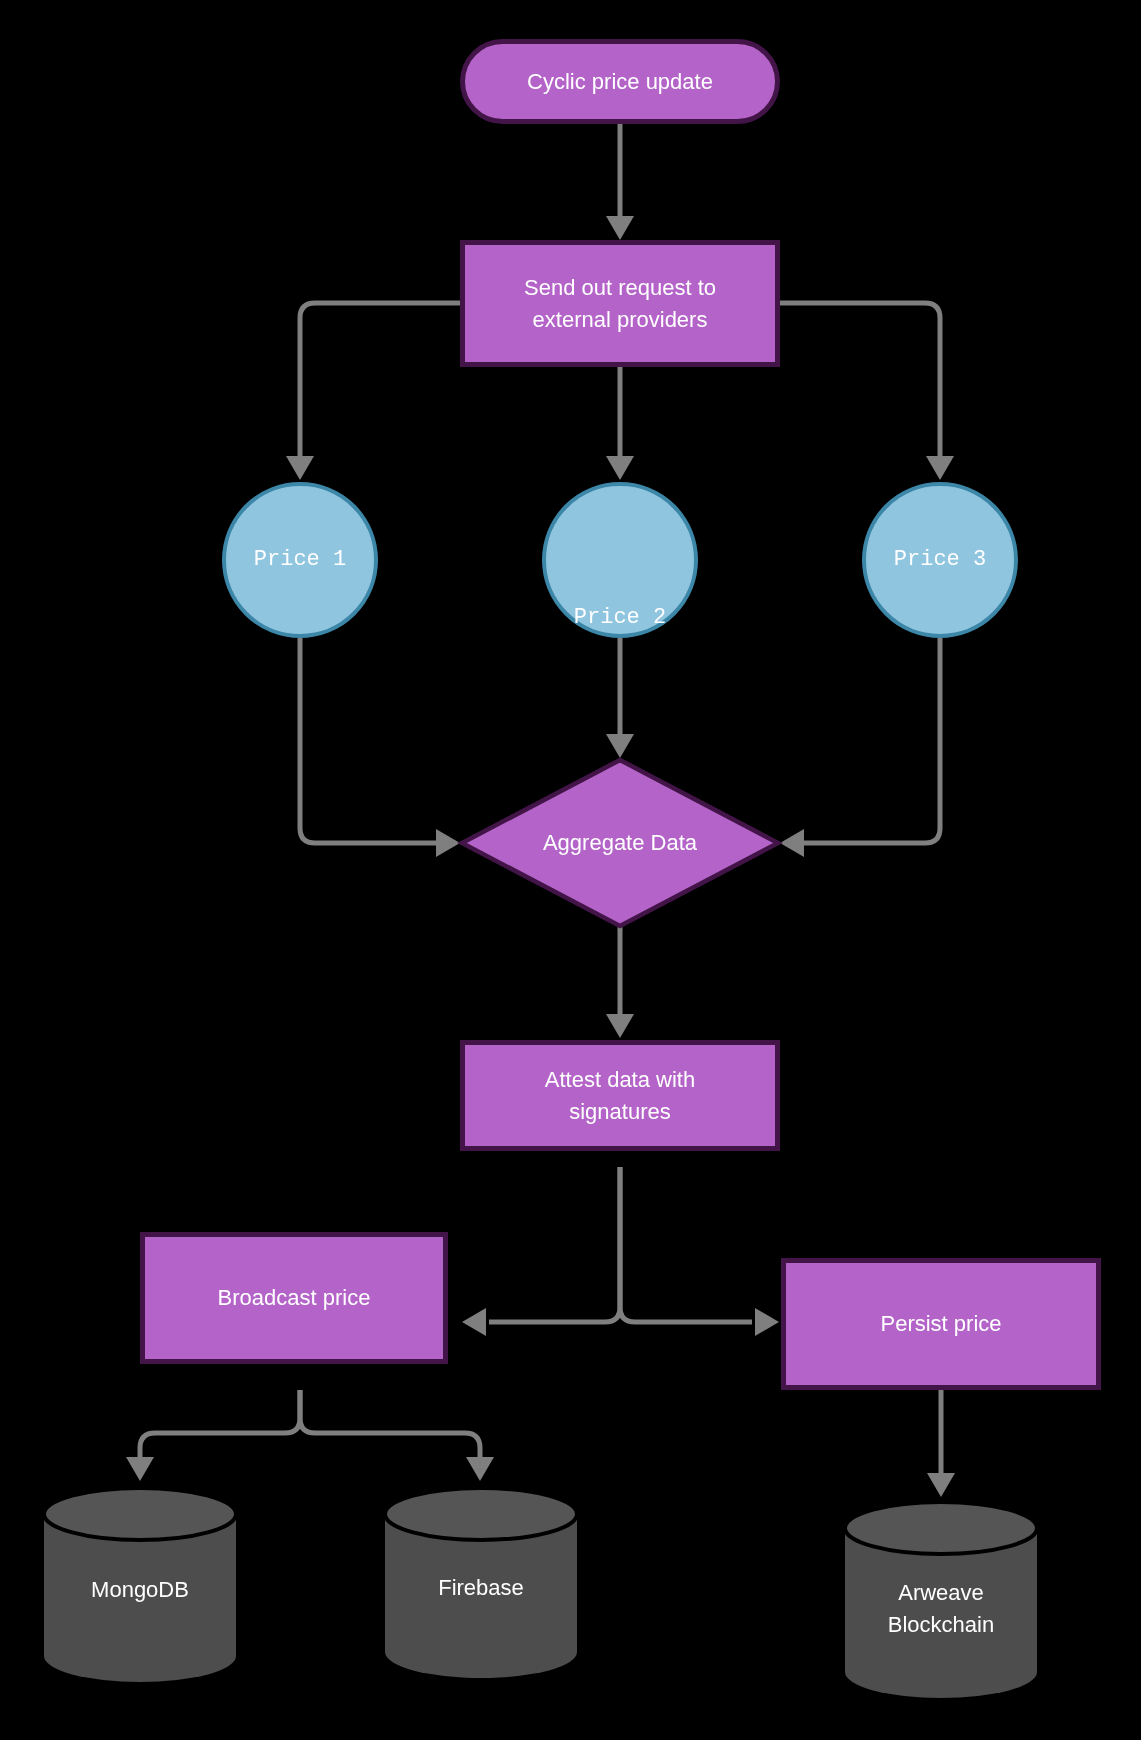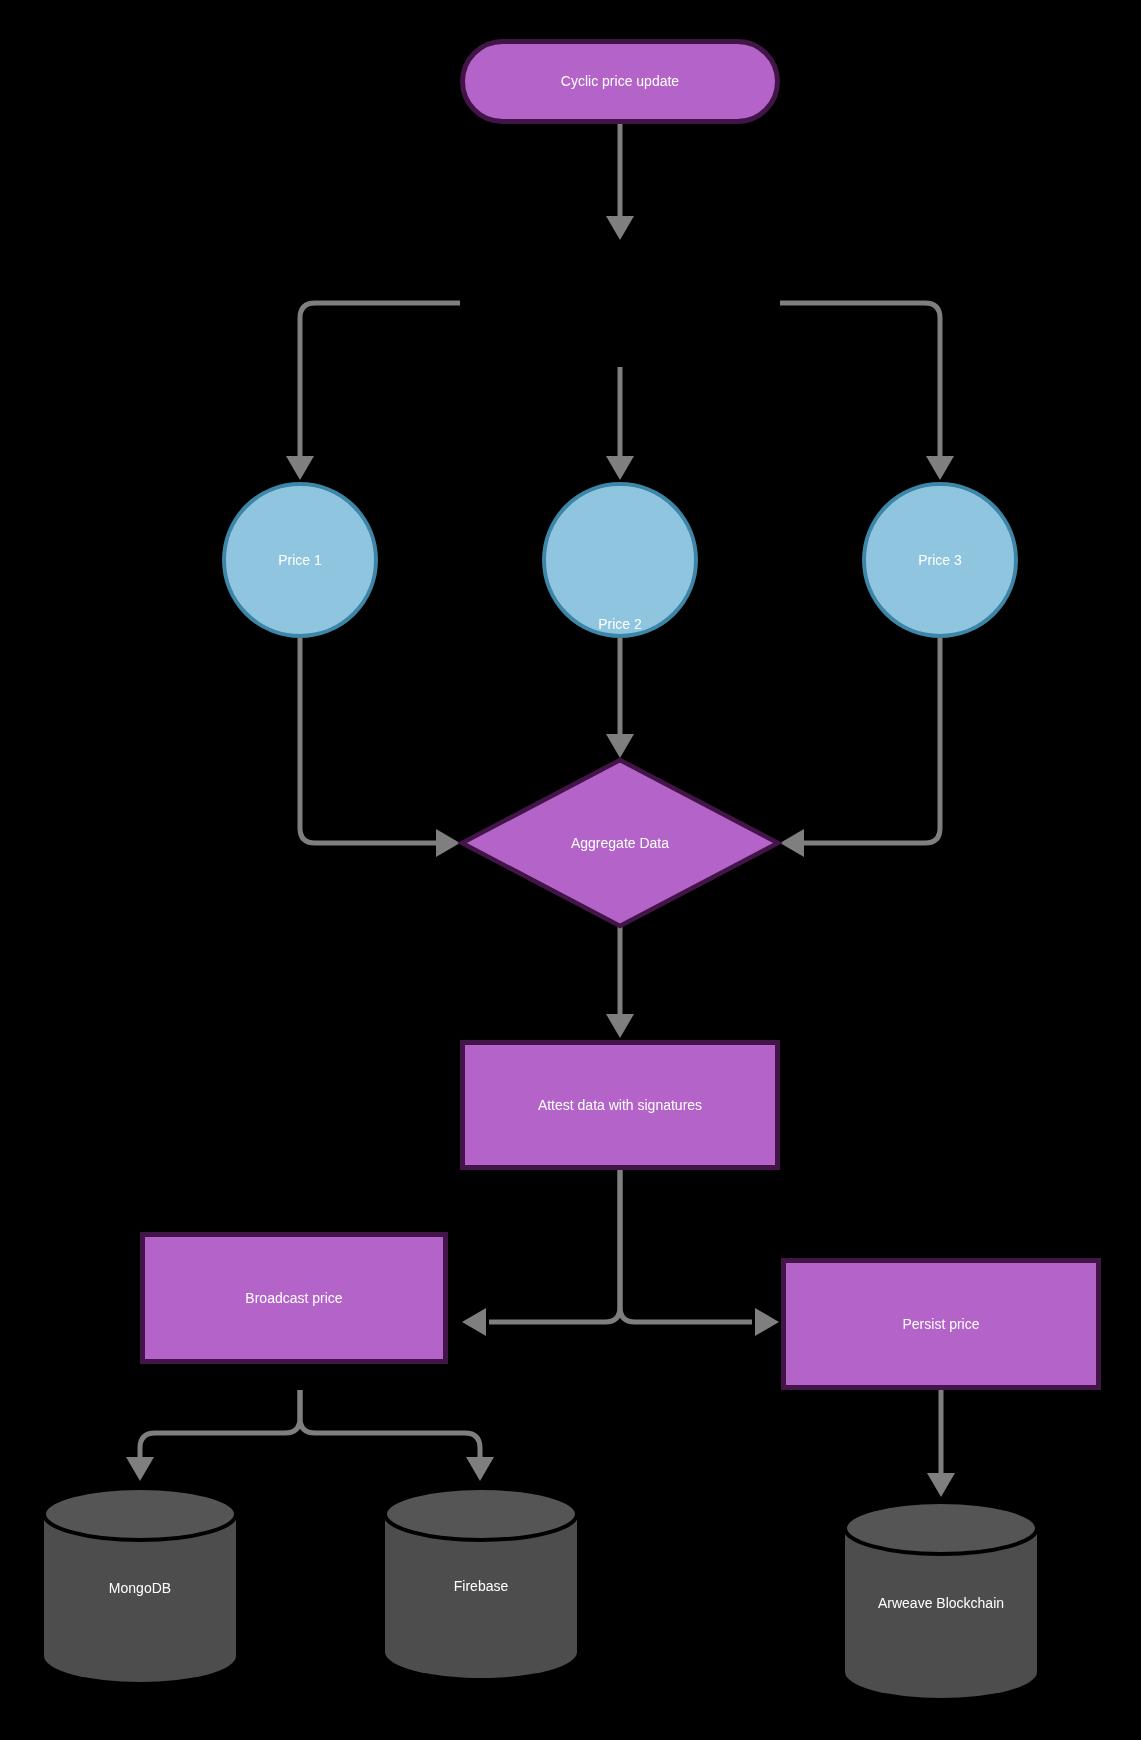--- a/index.html
+++ b/index.html
@@ -25,37 +25,38 @@
   }
   #edge-layer{position:absolute;left:0;top:0;width:1141px;height:1740px;}
   .edge{stroke:var(--connector);stroke-width:5;fill:none;}
   .arrowhead{fill:var(--connector);stroke:none;}
   .node{
     position:absolute;
     display:flex;
     align-items:center;
     justify-content:center;
     color:var(--text);
-    font-size:14px;
+    font-size:22px;
     line-height:1.45;
     text-align:center;
   }
   .rect{
     background:var(--node-fill);
     border:5px solid var(--node-border);
   }
   .terminator{
     background:var(--node-fill);
     border:5px solid var(--node-border);
     border-radius:43px;
   }
   .circle{
     background:var(--circle-fill);
     border:4px solid var(--circle-border);
     border-radius:50%;
+    font-family:Liberation Mono, monospace;
   }
   .diamond{background:transparent;border:none;}
   .diamond svg{position:absolute;left:0;top:0;width:100%;height:100%;}
   .diamond-shape{fill:var(--node-fill);stroke:var(--node-border);stroke-width:4.5;}
   .diamond .label{position:relative;z-index:1;}
   .cylinder{background:transparent;border:none;display:block;}
   .cylinder svg{position:absolute;left:0;top:0;width:100%;height:100%;}
   .cyl-body{fill:var(--cylinder-fill);stroke:none;}
   .cyl-top{fill:var(--cylinder-top);stroke:#000000;stroke-width:4;}
   .cylinder .label{
@@ -112,39 +113,42 @@
     <path class="arrowhead" d="M466,1457 L494,1457 L480,1481 Z"></path>
 
     <path class="edge" d="M941,1390 V1476"></path>
     <path class="arrowhead" d="M927,1473 L955,1473 L941,1497 Z"></path>
   </svg>
 
   <div class="node terminator" style="left:460px;top:39px;width:320px;height:85px;">
     <span class="label">Cyclic price update</span>
   </div>
 
+  <div class="node rect" style="left:460px;top:240px;width:320px;height:127px;">
+    <span class="label w-mid">Send out request to external providers</span>
+  </div>
 
   <div class="node circle" style="left:222px;top:482px;width:156px;height:156px;">
     <span class="label">Price 1</span>
   </div>
   <div class="node circle" style="left:542px;top:482px;width:156px;height:156px;align-items:flex-end;">
     <span class="label">Price 2</span>
   </div>
   <div class="node circle" style="left:862px;top:482px;width:156px;height:156px;">
     <span class="label">Price 3</span>
   </div>
 
   <div class="node diamond" style="left:456px;top:754px;width:328px;height:178px;">
     <svg viewBox="0 0 328 178" xmlns="http://www.w3.org/2000/svg">
       <polygon class="diamond-shape" points="6,89 164,6 322,89 164,172"></polygon>
     </svg>
     <span class="label">Aggregate Data</span>
   </div>
 
-  <div class="node rect" style="left:460px;top:1040px;width:320px;height:130px;">
+  <div class="node rect" style="left:460px;top:1040px;width:320px;height:111px;">
     <span class="label w-narrow">Attest data with signatures</span>
   </div>
 
   <div class="node rect" style="left:140px;top:1232px;width:308px;height:132px;">
     <span class="label">Broadcast price</span>
   </div>
 
   <div class="node cylinder" style="left:42px;top:1486px;width:196px;height:200px;">
     <svg viewBox="0 0 196 200" xmlns="http://www.w3.org/2000/svg">
       <path class="cyl-body" d="M2,28 L2,170 A96,26 0 0 0 194,170 L194,28 Z"></path>

